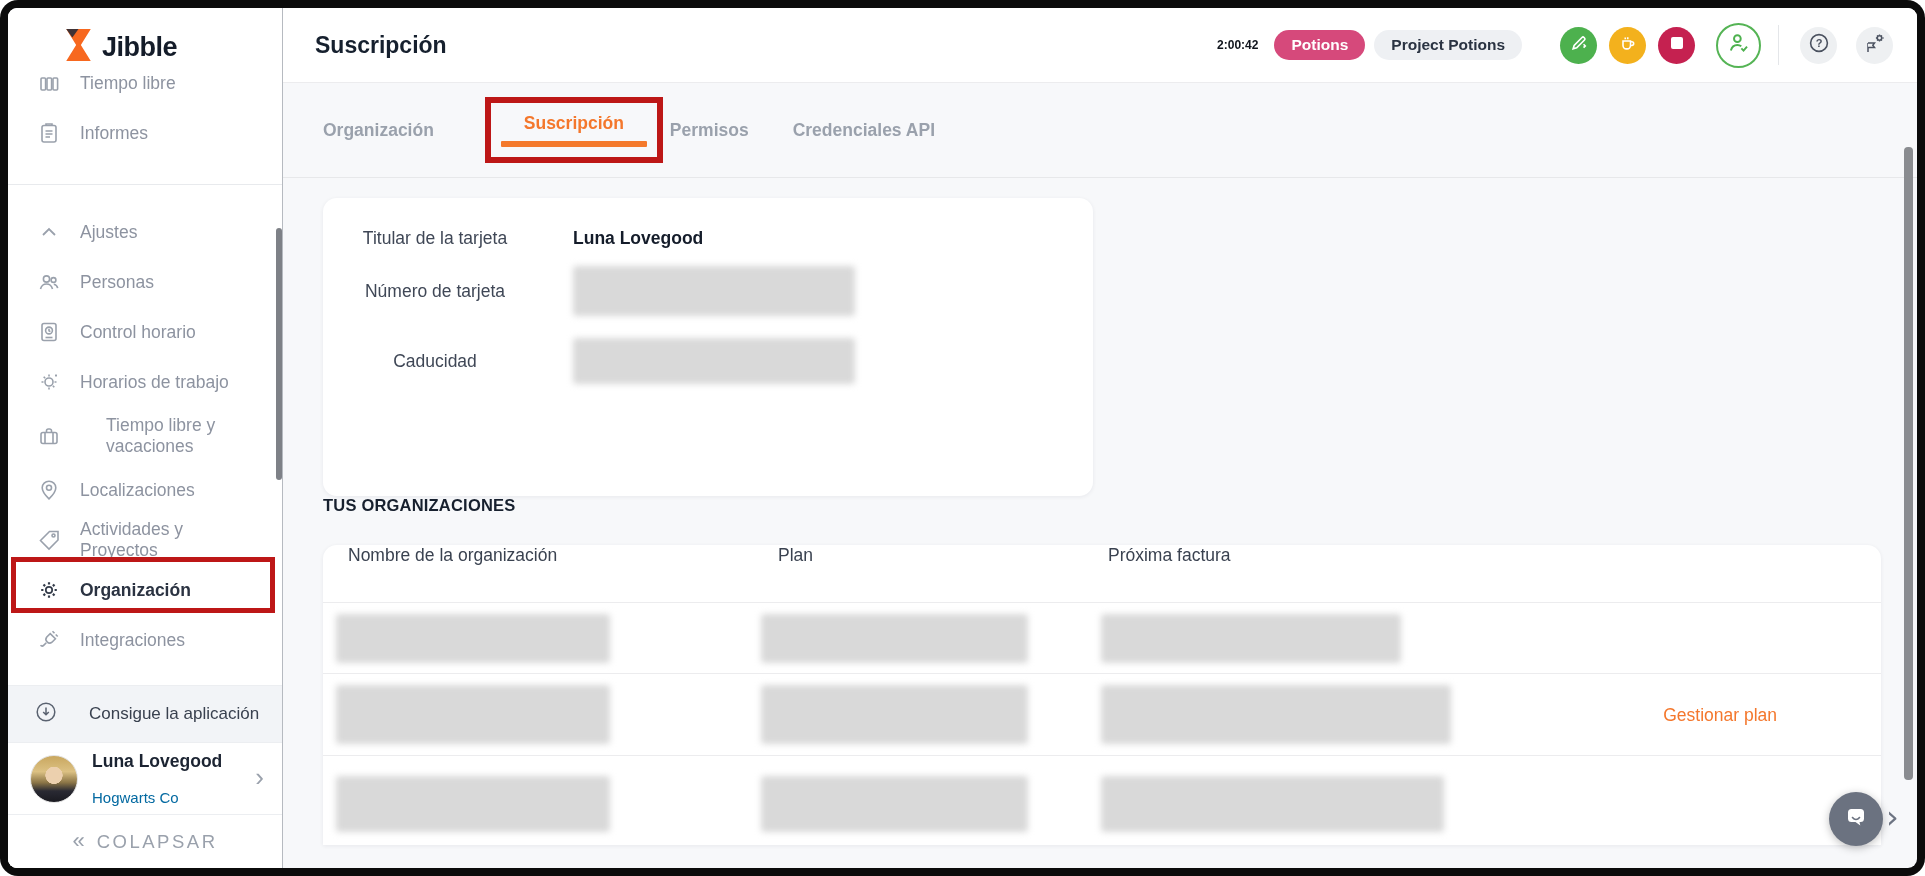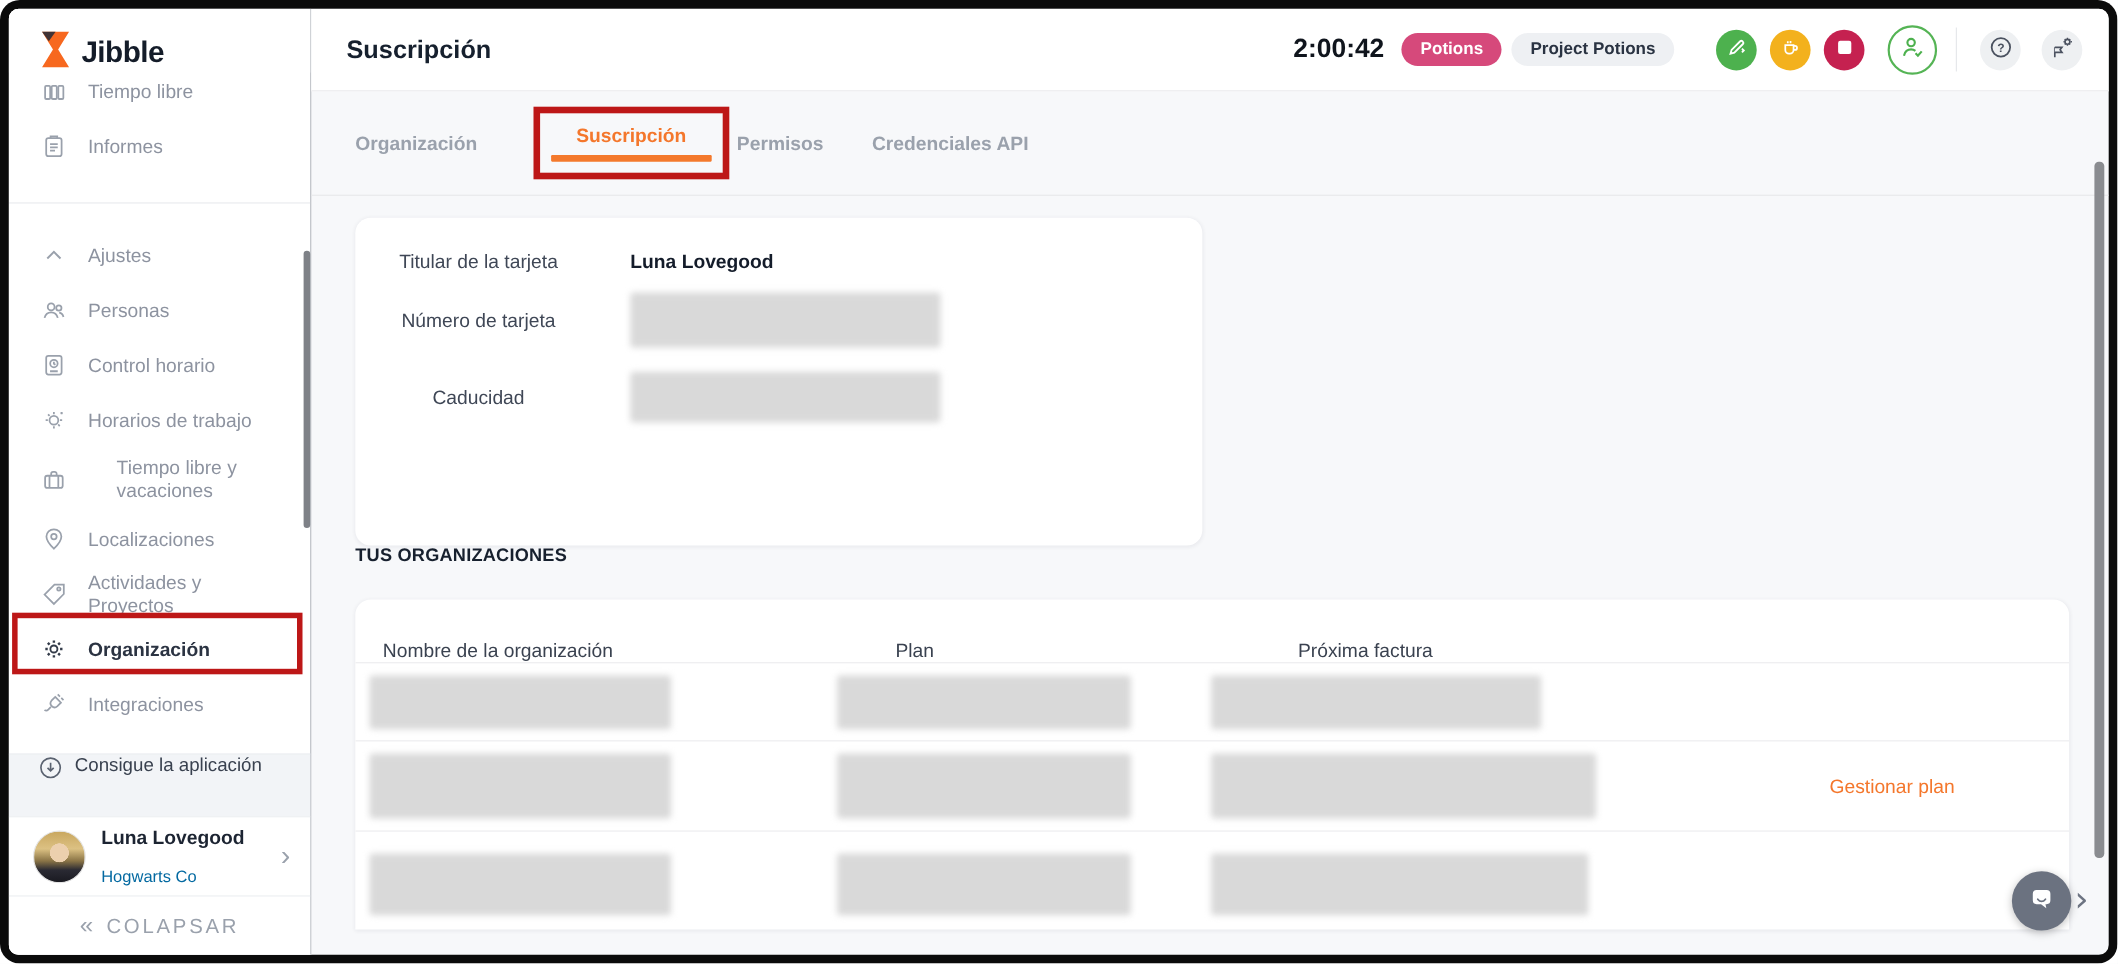--- a/index.html
+++ b/index.html
@@ -2,50 +2,50 @@
 <html><head>
 <meta charset="utf-8">
 <style>
   html,body{margin:0;padding:0;background:#ffffff;}
   *{box-sizing:border-box;}
   .frame{position:relative;width:1925px;height:876px;background:#0b0b0b;border-radius:18px;padding:8px;font-family:"Liberation Sans",sans-serif;}
   .app{position:relative;width:100%;height:100%;background:#f7f8fa;border-radius:9px;overflow:hidden;display:flex;}
 
   
   .sidebar{position:relative;width:275px;min-width:275px;background:#fff;border-right:1px solid #b6bac0;display:flex;flex-direction:column;}
-  .logo-row{height:58px;display:flex;align-items:center;padding:20px 0 0 28px;background:#fff;position:relative;z-index:2;}
+  .logo-row{height:58px;display:flex;align-items:center;padding:20px 0 0 28px;background:#fff;position:relative;z-index:2;margin-left:28px;}
   .logo-text{font-size:27px;font-weight:bold;color:#141c29;letter-spacing:-0.5px;margin-left:9px;}
   .nav{flex:1;overflow:hidden;position:relative;}
   .nav-item{display:flex;align-items:center;gap:18px;height:50px;padding:0 18px 0 28px;color:#8d93a0;font-size:17.5px;line-height:1.18;cursor:pointer;}
   .nav-item.first{margin-top:-8px;}
   .nav-item.two-line{height:58px;gap:44px;}
   .nav-item .nicon{width:26px;min-width:26px;display:flex;justify-content:center;}
   .nav-item.active{color:#2b3342;font-weight:bold;}
   .nav-divider{border-top:1px solid #e8eaed;margin:26px 0 22px 0;}
   .annotation-sidebar{position:absolute;left:3px;top:549px;width:264px;height:56px;border:5px solid #bd1717;z-index:3;pointer-events:none;}
   .sidebar-scrollthumb{position:absolute;right:0;top:220px;width:6px;height:252px;background:#7e8187;border-radius:3px;z-index:4;}
-  .get-app{height:57px;display:flex;gap:10px;padding:0 10px 0 26px;background:#f2f4f7;border-top:1px solid #eceef1;color:#39414f;font-size:17px;cursor:pointer;}
+  .get-app{height:57px;display:flex;align-items:center;gap:31px;padding:0 10px 0 26px;background:#f2f4f7;border-top:1px solid #eceef1;color:#39414f;font-size:17px;cursor:pointer;}
   .user-row{height:72px;display:flex;align-items:center;gap:14px;padding:0 18px 0 22px;background:#fff;border-top:1px solid #eceef1;cursor:pointer;}
   .avatar{width:48px;height:48px;min-width:48px;border-radius:50%;background:
     radial-gradient(circle at 50% 42%, #ecd0ae 0 24%, rgba(0,0,0,0) 25%),
     linear-gradient(180deg,#c9a75f 0%,#dcc183 34%,#8a7446 58%,#2a2a33 76%,#1a1a21 100%);
     border:1px solid #e3e3e3;}
   .user-meta{flex:1;min-width:0;}
   .user-name{font-size:17.5px;font-weight:bold;color:#1c2432;}
   .user-company{font-size:15px;color:#0369a1;margin-top:17px;}
   .user-chevron{color:#9aa1ac;font-size:26px;line-height:1;margin-top:-4px;}
   .collapse-row{height:54px;display:flex;align-items:center;justify-content:center;gap:12px;border-top:1px solid #eceef1;color:#9aa1ac;font-size:18.5px;letter-spacing:2.5px;background:#fff;cursor:pointer;}
   .collapse-row .dbl{letter-spacing:0;font-size:22px;margin-top:-2px;}
 
   
   .main{flex:1;display:flex;flex-direction:column;min-width:0;position:relative;}
   .topbar{height:75px;background:#fff;border-bottom:1px solid #ececee;display:flex;align-items:center;justify-content:space-between;padding:0 24px 0 32px;}
   .page-title{font-size:23px;font-weight:bold;color:#16202e;}
   .topbar-right{display:flex;align-items:center;}
-  .timer{font-size:24px;font-weight:bold;color:#10151d;margin-right:16px;}
+  .timer{font-size:12px;font-weight:bold;color:#10151d;margin-right:16px;}
   .pill{height:30px;display:flex;align-items:center;padding:0 17px;border-radius:999px;font-size:15.5px;font-weight:bold;cursor:pointer;}
   .pill-activity{background:#d6497b;color:#fff;margin-right:9px;}
   .pill-project{background:#eef0f3;color:#2a3342;margin-right:38px;}
   .cbtn{width:37px;height:37px;border-radius:50%;display:flex;align-items:center;justify-content:center;cursor:pointer;}
   .cbtn.green{background:#4db14e;margin-right:12px;}
   .cbtn.yellow{background:#f3b11d;margin-right:12px;}
   .cbtn.crimson{background:#c52150;margin-right:21px;}
   .cbtn.person{width:45px;height:45px;background:#fff;border:2px solid #55b455;margin-right:17px;}
   .vdiv{width:1px;height:40px;background:#e4e6e9;margin-right:21px;}
   .cbtn.gray{background:#eef0f2;margin-right:19px;}
@@ -74,21 +74,21 @@
   .pm-rows{margin-top:30px;}
   .pm-row1{margin-bottom:17px;}
   .pm-row2{margin-bottom:22px;}
   .rd-card{width:282px;}
   .rd-num{height:50px;}
   .rd-exp{height:46px;}
   .billing-row{margin-top:24px;}
 
   .section-heading{font-size:16.5px;font-weight:bold;color:#17202e;letter-spacing:0.2px;}
   .table-card{margin-top:30px;background:#fff;border-radius:14px 14px 0 0;box-shadow:0 1px 4px rgba(25,35,55,0.07);height:300px;overflow:hidden;}
-  .table-head{display:flex;height:58px;align-items:flex-end;border-bottom:1px solid #ececee;color:#3a4250;font-size:17.5px;gap:36px;}
+  .table-head{display:flex;height:58px;align-items:flex-start;border-bottom:1px solid #ececee;color:#3a4250;font-size:17.5px;}
   .th1{padding-left:25px;width:455px;}
   .th2{width:330px;}
   .th3{flex:1;}
   .table-row{position:relative;display:flex;align-items:center;border-bottom:1px solid #ececee;}
   .tr1{height:71px;} .tr2{height:82px;} .tr3{height:96px;}
   .cell1{margin-left:13px;width:274px;}
   .cell2{margin-left:151px;width:267px;}
   .cell3{margin-left:73px;width:300px;}
   .tr1 .redact{height:49px;}
   .tr2 .redact{height:59px;}

